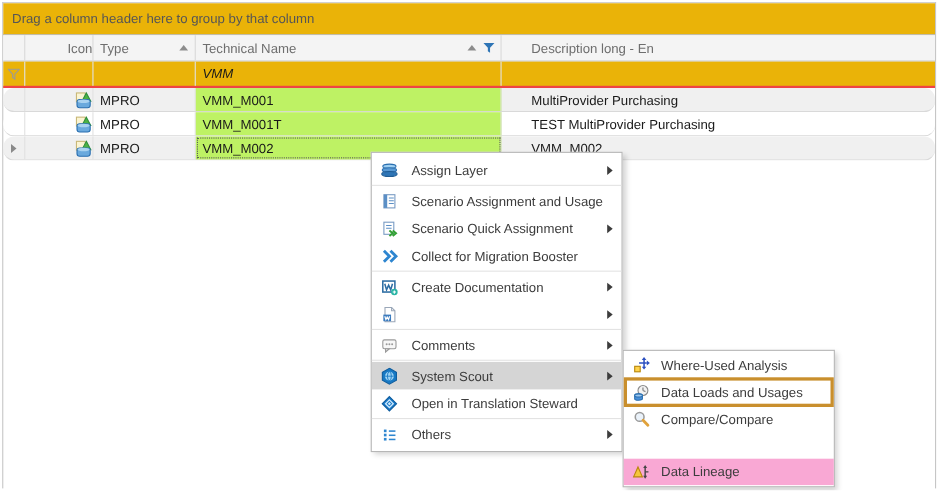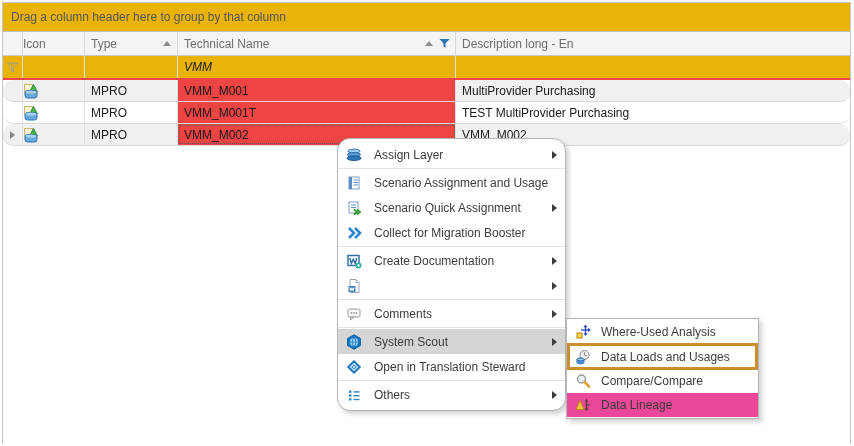--- a/index.html
+++ b/index.html
@@ -16,49 +16,49 @@
   .hdr-cell{display:flex;align-items:center;border-right:1px solid #d9d9d9;box-sizing:border-box;
             color:#6e6e6e;padding-left:6px;overflow:hidden;white-space:nowrap;justify-content:space-between;}
   .filter-row{display:flex;height:24px;background:#eab308;border-bottom:2px solid #ef4444;box-sizing:border-box;font-style:italic;}
   .filter-cell{display:flex;align-items:center;border-right:1px solid #e2e2e2;box-sizing:border-box;
                padding-left:6px;overflow:hidden;white-space:nowrap;}
   .data-row{display:flex;height:22px;border-bottom:1px solid #d9d9d9;box-sizing:border-box;background:#fff;border-radius:10px;}
   .data-row.stripe{background:#f0f0f0;}
   .cell{display:flex;align-items:center;border-right:1px solid #e2e2e2;box-sizing:border-box;
         padding-left:6px;overflow:hidden;white-space:nowrap;}
   .col-ind{width:20px;padding-left:0;justify-content:center;}
-  .col-icon{width:62px;padding-left:0;justify-content:flex-start;}
+  .col-icon{width:62px;padding-left:0;justify-content:flex-end;}
   .col-type{width:93px;}
   .col-tech{width:278px;}
-  .col-desc{flex:1;border-right:none;}
-  .sel{background:#ef4444;}
+  .col-desc{flex:1;border-right:none;margin-left:21px;}
+  .sel{background:#bef264;}
   .focus-cell{outline:1px dotted #5a5a5a;outline-offset:-2px;}
   .sort-asc{width:0;height:0;border-left:4px solid transparent;border-right:4px solid transparent;
             border-bottom:5px solid #8c8c8c;margin-left:auto;margin-right:6px;flex:none;}
   .row-arrow{width:0;height:0;border-top:4px solid transparent;border-bottom:4px solid transparent;
              border-left:5px solid #8a8a8a;}
   .hdr-spacer{margin-left:auto;}
   
   .menu{position:absolute;background:#ffffff;border:1px solid #b6b6b6;
         box-shadow:3px 3px 5px rgba(0,0,0,0.18);z-index:10;box-sizing:border-box;}
-  #context-menu{left:337px;top:138px;width:229px;padding:3px 0;border-radius:13px;}
+  #context-menu{left:337px;top:138px;width:229px;padding:3px 0;}
   #sub-menu{left:566px;top:318px;width:193px;padding:1px 0;z-index:11;}
   .mi{display:flex;align-items:center;height:25px;position:relative;color:#3c3c3c;background:transparent;}
   .mi .ic{width:16px;height:16px;margin-left:8px;flex:none;display:flex;align-items:center;justify-content:center;}
   .mi .ml{margin-left:12px;white-space:nowrap;}
   .mi.hl{background:#d5d5d5;}
   .msep{height:1px;background:#e3e3e3;margin:1px 0;}
   .sub-arrow{position:absolute;right:8px;width:0;height:0;
              border-top:4px solid transparent;border-bottom:4px solid transparent;border-left:5px solid #3c3c3c;}
   .smi{display:flex;align-items:center;height:24px;position:relative;color:#3c3c3c;}
   .smi .ic{width:16px;height:16px;margin-left:8px;flex:none;display:flex;align-items:center;justify-content:center;}
   .smi .ml{margin-left:10px;white-space:nowrap;}
   .smi.annot{border:3px solid #c98f2d;height:27px;margin:-1px 0;background:#fff;z-index:2;box-sizing:border-box;}
   .smi.annot .ic{margin-left:5px;}
-  .smi.hl{background:#ec4899;}
+  .smi.hl{background:#f9a8d4;margin-top:24px;}
   svg{display:block;}
 </style>
 </head>
 <body>
 
 <div id="screen">
   <div id="grid-frame">
 
     <div class="group-panel">
       <span>Drag a column header here to group by that column</span>

